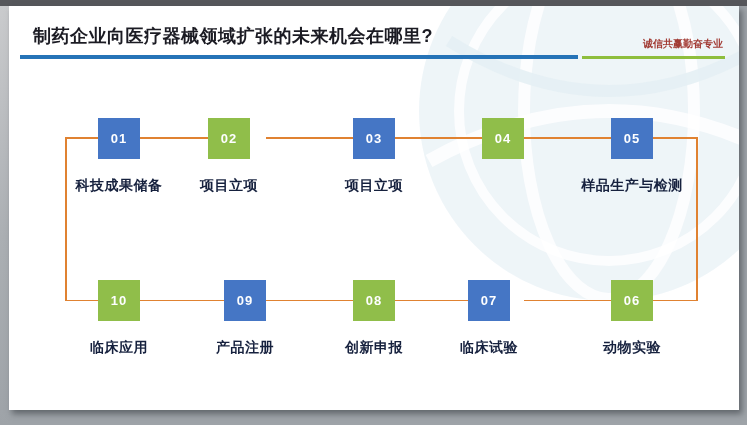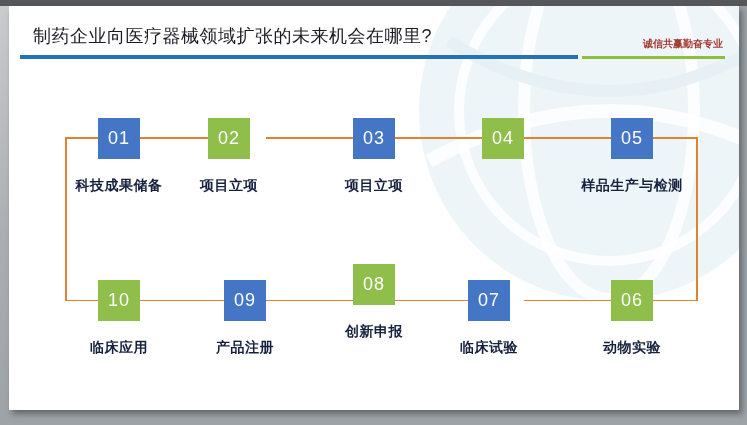--- a/index.html
+++ b/index.html
@@ -17,21 +17,21 @@
     position:absolute;left:9px;top:6px;width:730px;height:404px;
     background:var(--slide,#fff);
     box-shadow:3px 4px 6px rgba(50,55,60,.55);
     overflow:hidden;
   }
   
   .watermark{position:absolute;right:-70px;top:-95px;width:400px;height:400px;opacity:.9;}
   
   .title{
     position:absolute;left:24px;top:18px;width:560px;
-    font-size:18px;font-weight:normal;letter-spacing:.5px;
+    font-size:18px;font-weight:bold;letter-spacing:.5px;
     color:var(--title-text,#1B1B23);white-space:nowrap;
   }
   .rule-blue{position:absolute;left:11px;top:49px;width:558px;height:4px;background:var(--title-rule-blue,#2573B7);}
   .motto{
     position:absolute;right:16px;top:31px;width:132px;
     display:flex;justify-content:flex-end;
     font-size:10px;font-weight:bold;color:var(--motto-red,#A23B34);
   }
   .rule-green{position:absolute;right:14px;top:50px;width:143px;height:3px;background:var(--motto-rule-green,#8EBE3D);}
   
@@ -39,21 +39,21 @@
   .seg.h{height:1.5px;}
   .seg.v{width:1.5px;}
   
   .step{position:absolute;width:160px;text-align:center;z-index:2;}
   .box{
     width:42px;height:41px;margin:0 auto;
     display:flex;align-items:center;justify-content:center;
   }
   .box.blue{background:var(--box-blue,#4576C5);}
   .box.green{background:var(--box-green,#90BE4A);}
-  .num{color:#FDFEFF;font-size:18px;font-weight:400;letter-spacing:1px;}
+  .num{color:#FDFEFF;font-size:13px;font-weight:700;letter-spacing:1px;}
   .step-label{
     margin-top:18px;font-size:14px;font-weight:bold;letter-spacing:.5px;
     color:var(--label-navy,#16213E);white-space:nowrap;
   }
 </style>
 </head>
 <body>
 
 <div class="topbar"></div>
 <div class="leftstrip"></div>
@@ -129,21 +129,21 @@
       <span class="num">10</span>
     </div>
     <div class="step-label">临床应用</div>
   </div>
   <div class="step" style="left:156px;top:274px;">
     <div class="box blue">
       <span class="num">09</span>
     </div>
     <div class="step-label">产品注册</div>
   </div>
-  <div class="step" style="left:285px;top:258px;">
+  <div class="step" style="left:285px;top:274px;">
     <div class="box green">
       <span class="num">08</span>
     </div>
     <div class="step-label">创新申报</div>
   </div>
   <div class="step" style="left:400px;top:274px;">
     <div class="box blue">
       <span class="num">07</span>
     </div>
     <div class="step-label">临床试验</div>

